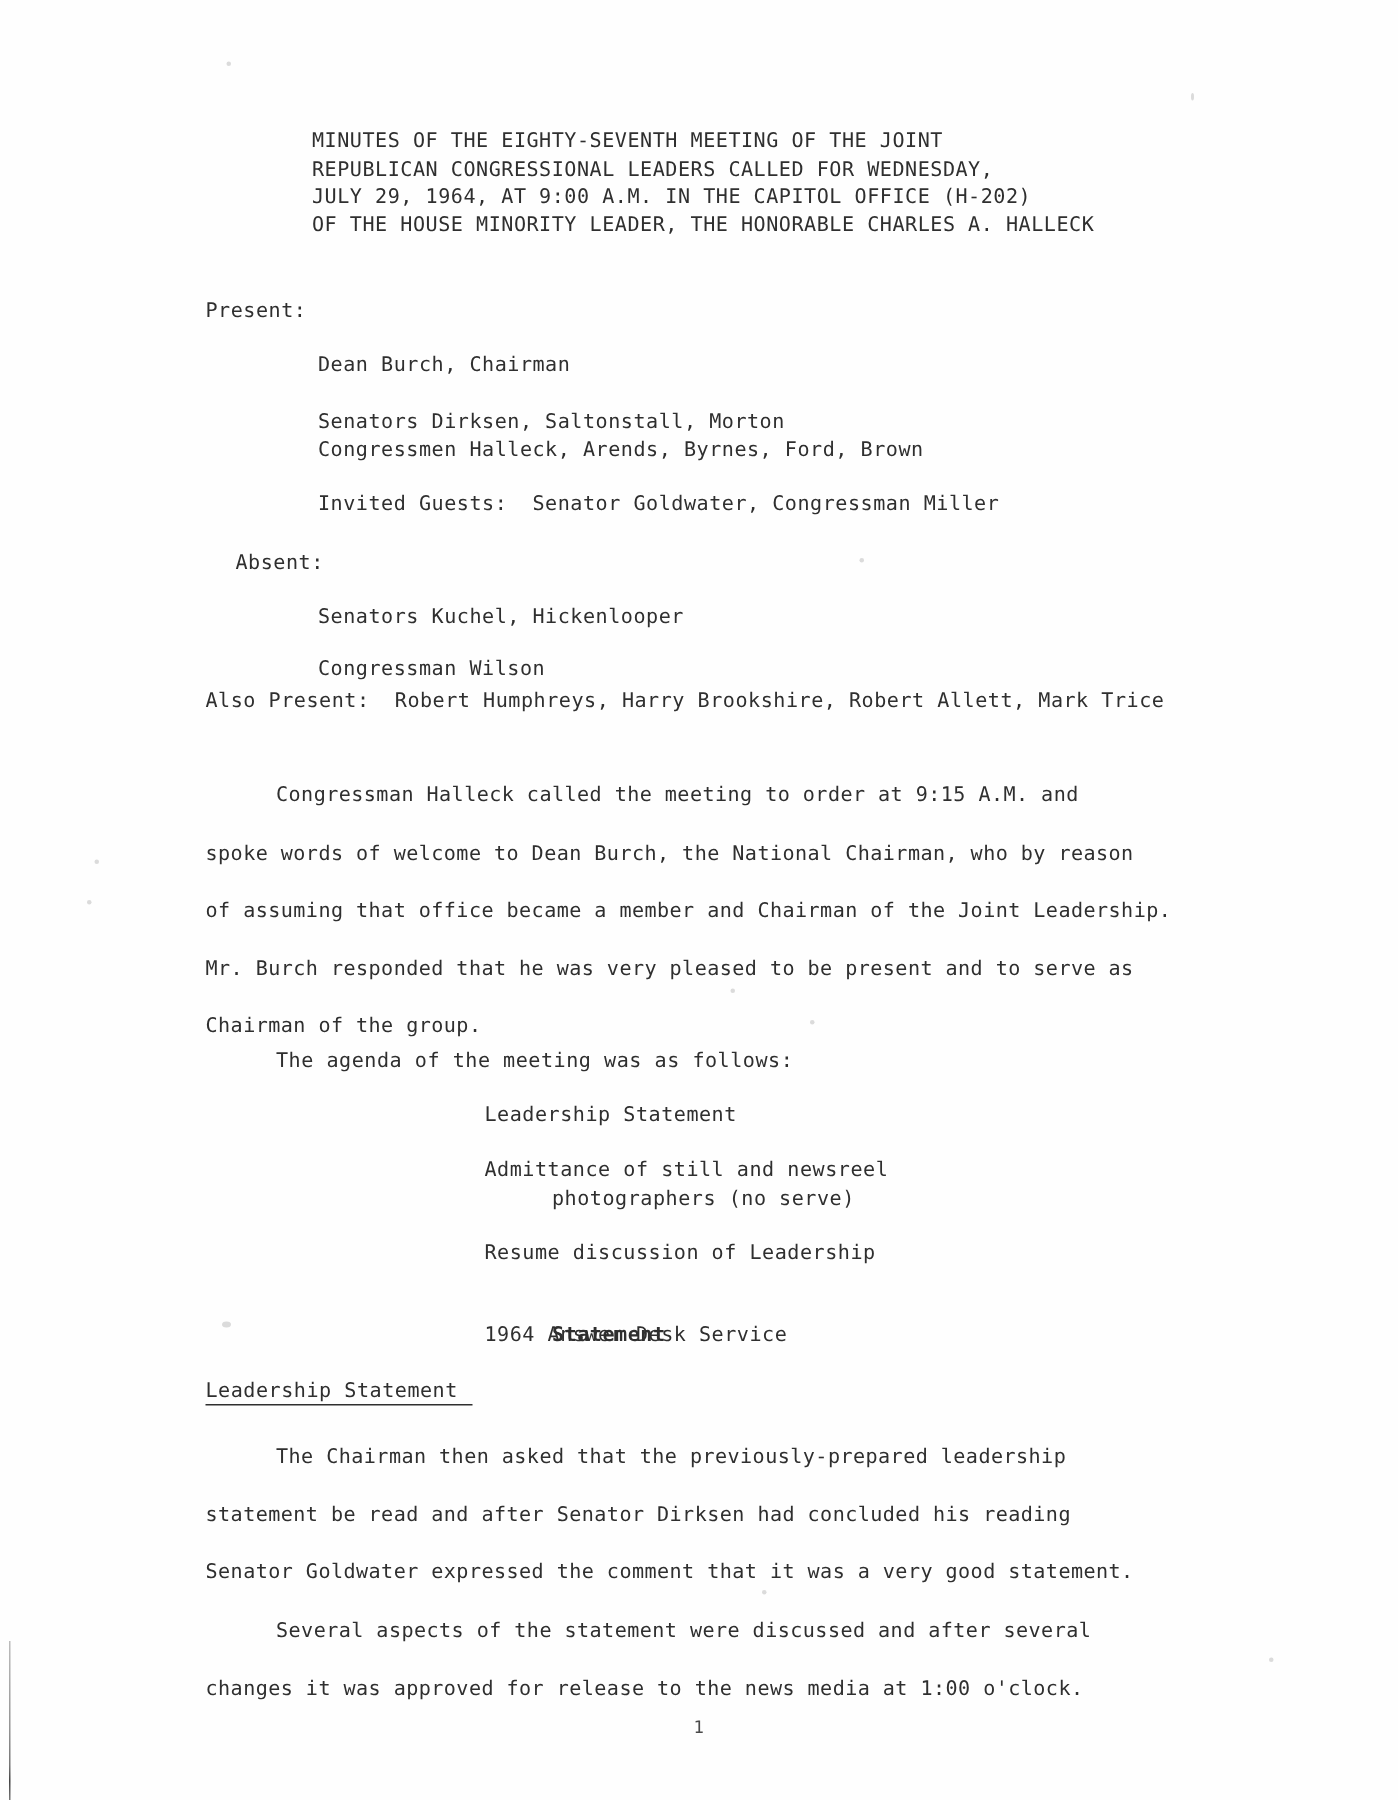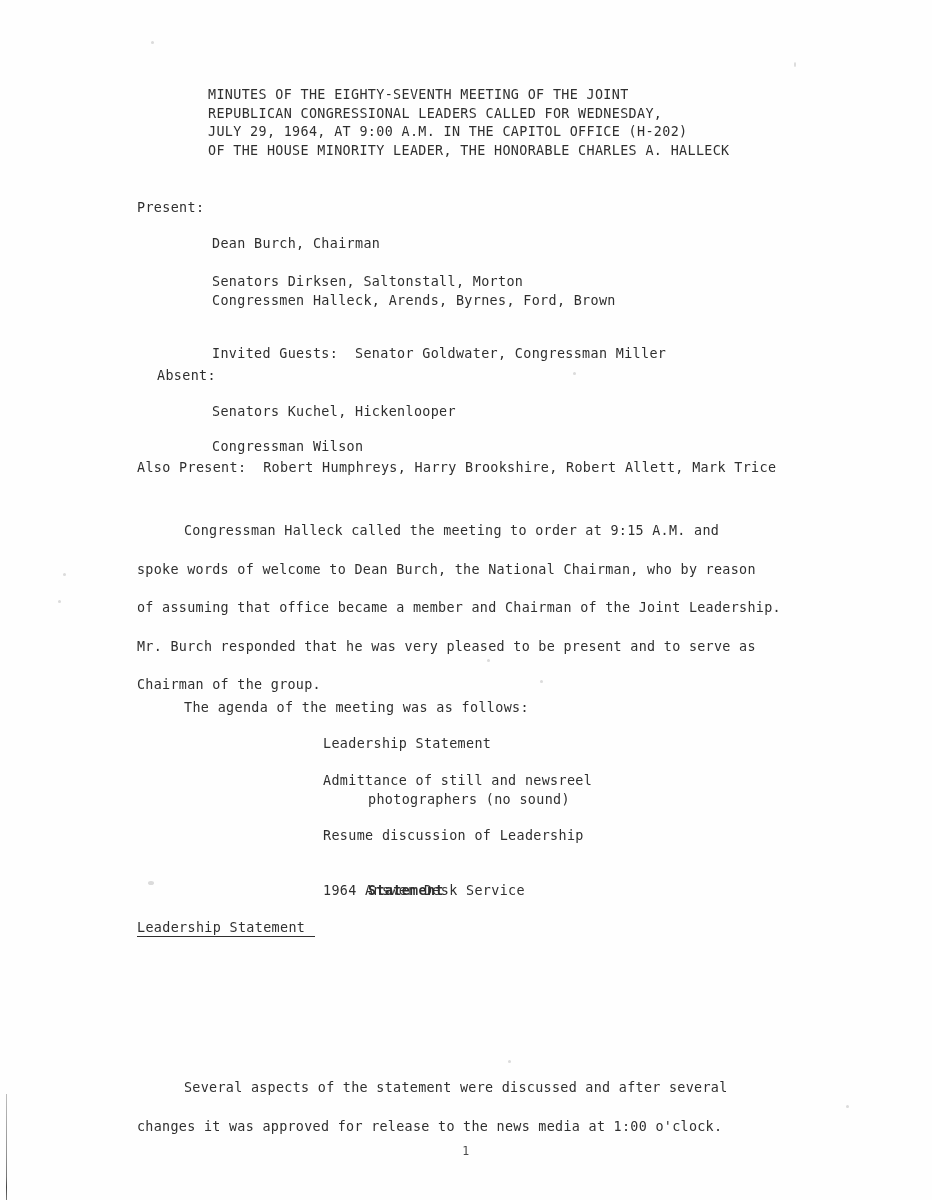--- a/index.html
+++ b/index.html
@@ -125,49 +125,52 @@
 <span>JULY 29, 1964, AT 9:00 A.M. IN THE CAPITOL OFFICE (H-202)</span>
 <span>OF THE HOUSE MINORITY LEADER, THE HONORABLE CHARLES A. HALLECK</span></div>
 
     <div class="blk sec-label" style="top:198px;">Present:</div>
 
     <div class="blk sec-indent" style="top:234px;">Dean Burch, Chairman</div>
 
     <div class="blk sec-indent" style="top:291px;">Congressmen Halleck, Arends, Byrnes, Ford, Brown</div>
     <div class="blk sec-indent" style="top:272px;">Senators Dirksen, Saltonstall, Morton</div>
 
-    <div class="blk sec-indent" style="top:344px;">Invited Guests:  Senator Goldwater, Congressman Miller</div>
+    <div class="blk sec-indent" style="top:327px;">Invited Guests:  Senator Goldwater, Congressman Miller</div>
 
     <div class="blk sec-label" style="top:366px;margin-left:20px;">Absent:</div>
 
     <div class="blk sec-indent" style="top:402px;">Senators Kuchel, Hickenlooper</div>
     <div class="blk sec-indent" style="top:421px;margin-top:16px;">Congressman Wilson</div>
 
     <div class="blk sec-label" style="top:458px;">Also Present:  Robert Humphreys, Harry Brookshire, Robert Allett, Mark Trice</div>
 
     <div class="blk body" style="top:512px;"><span class="ind">Congressman Halleck called the meeting to order at 9:15 A.M. and</span>
 <span>spoke words of welcome to Dean Burch, the National Chairman, who by reason</span>
 <span>of assuming that office became a member and Chairman of the Joint Leadership.</span>
 <span>Mr. Burch responded that he was very pleased to be present and to serve as</span>
 <span>Chairman of the group.</span></div>
 
     <div class="blk" style="left:184px;top:698px;">The agenda of the meeting was as follows:</div>
 
     <div class="blk agenda-item" style="top:734px;">Leadership Statement</div>
 
     <div class="blk agenda-item" style="top:771px;">Admittance of still and newsreel</div>
-    <div class="blk agenda-sub" style="top:790px;">photographers (no sound)</div>
+    <div class="blk agenda-sub" style="top:790px;">photographers (no serve)</div>
 
     <div class="blk agenda-item" style="top:826px;">Resume discussion of Leadership</div>
     <div class="blk agenda-sub" style="top:881px;font-weight:bold;">Statement</div>
 
     <div class="blk agenda-item" style="top:881px;">1964 Answer Desk Service</div>
 
     <div class="blk heading-ul" style="top:918px;"><span class="u">Leadership Statement</span></div>
 
+    <div class="blk body" style="top:953px;"><span class="ind">The Chairman then asked that the previously-prepared leadership</span>
+<span>statement be read and after Senator Dirksen had concluded his reading</span>
+<span>Senator Goldwater expressed the comment that it was a very good statement.</span></div>
 
     <div class="blk body" style="top:1069px;"><span class="ind">Several aspects of the statement were discussed and after several</span>
 <span>changes it was approved for release to the news media at 1:00 o'clock.</span></div>
 
     <div class="blk page-num">1</div>
 
   </div>
 </div>
 
 </body></html>

